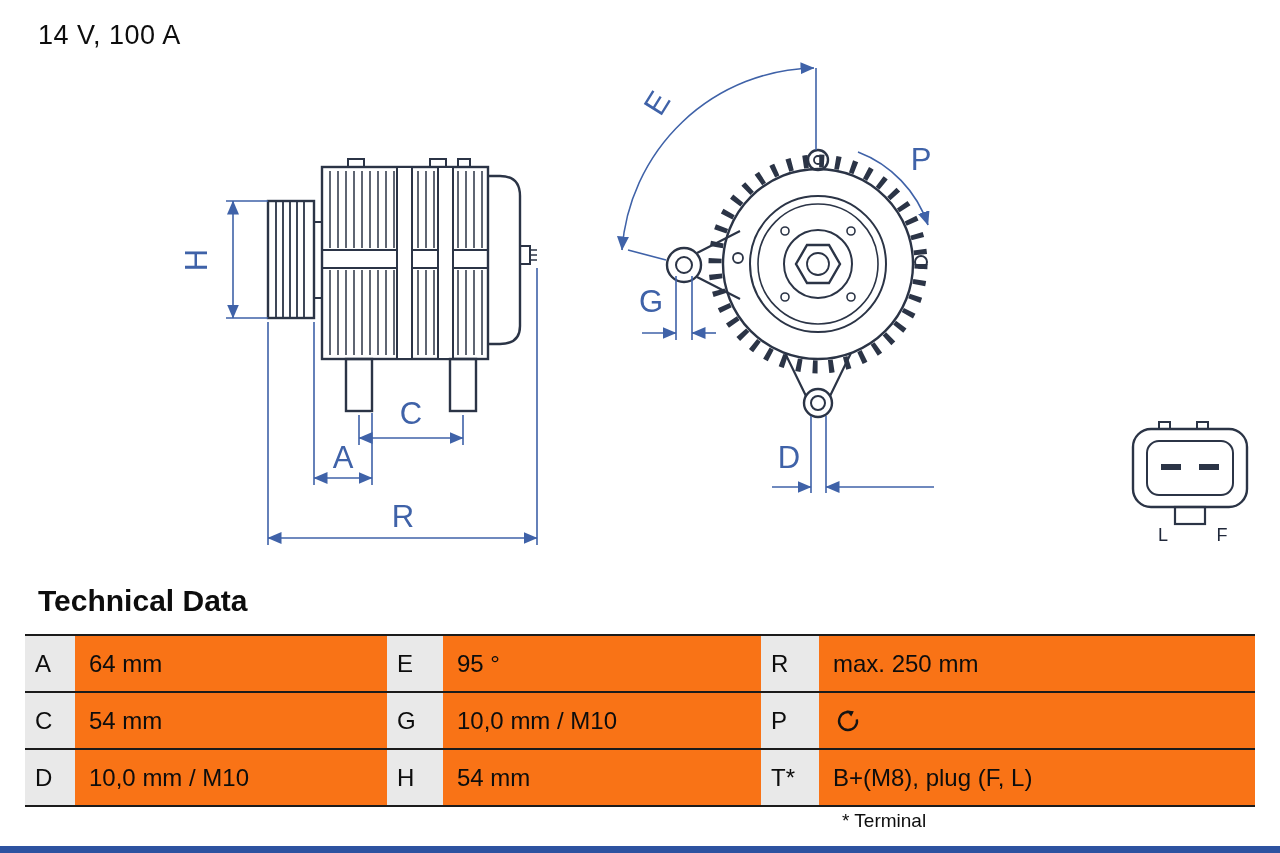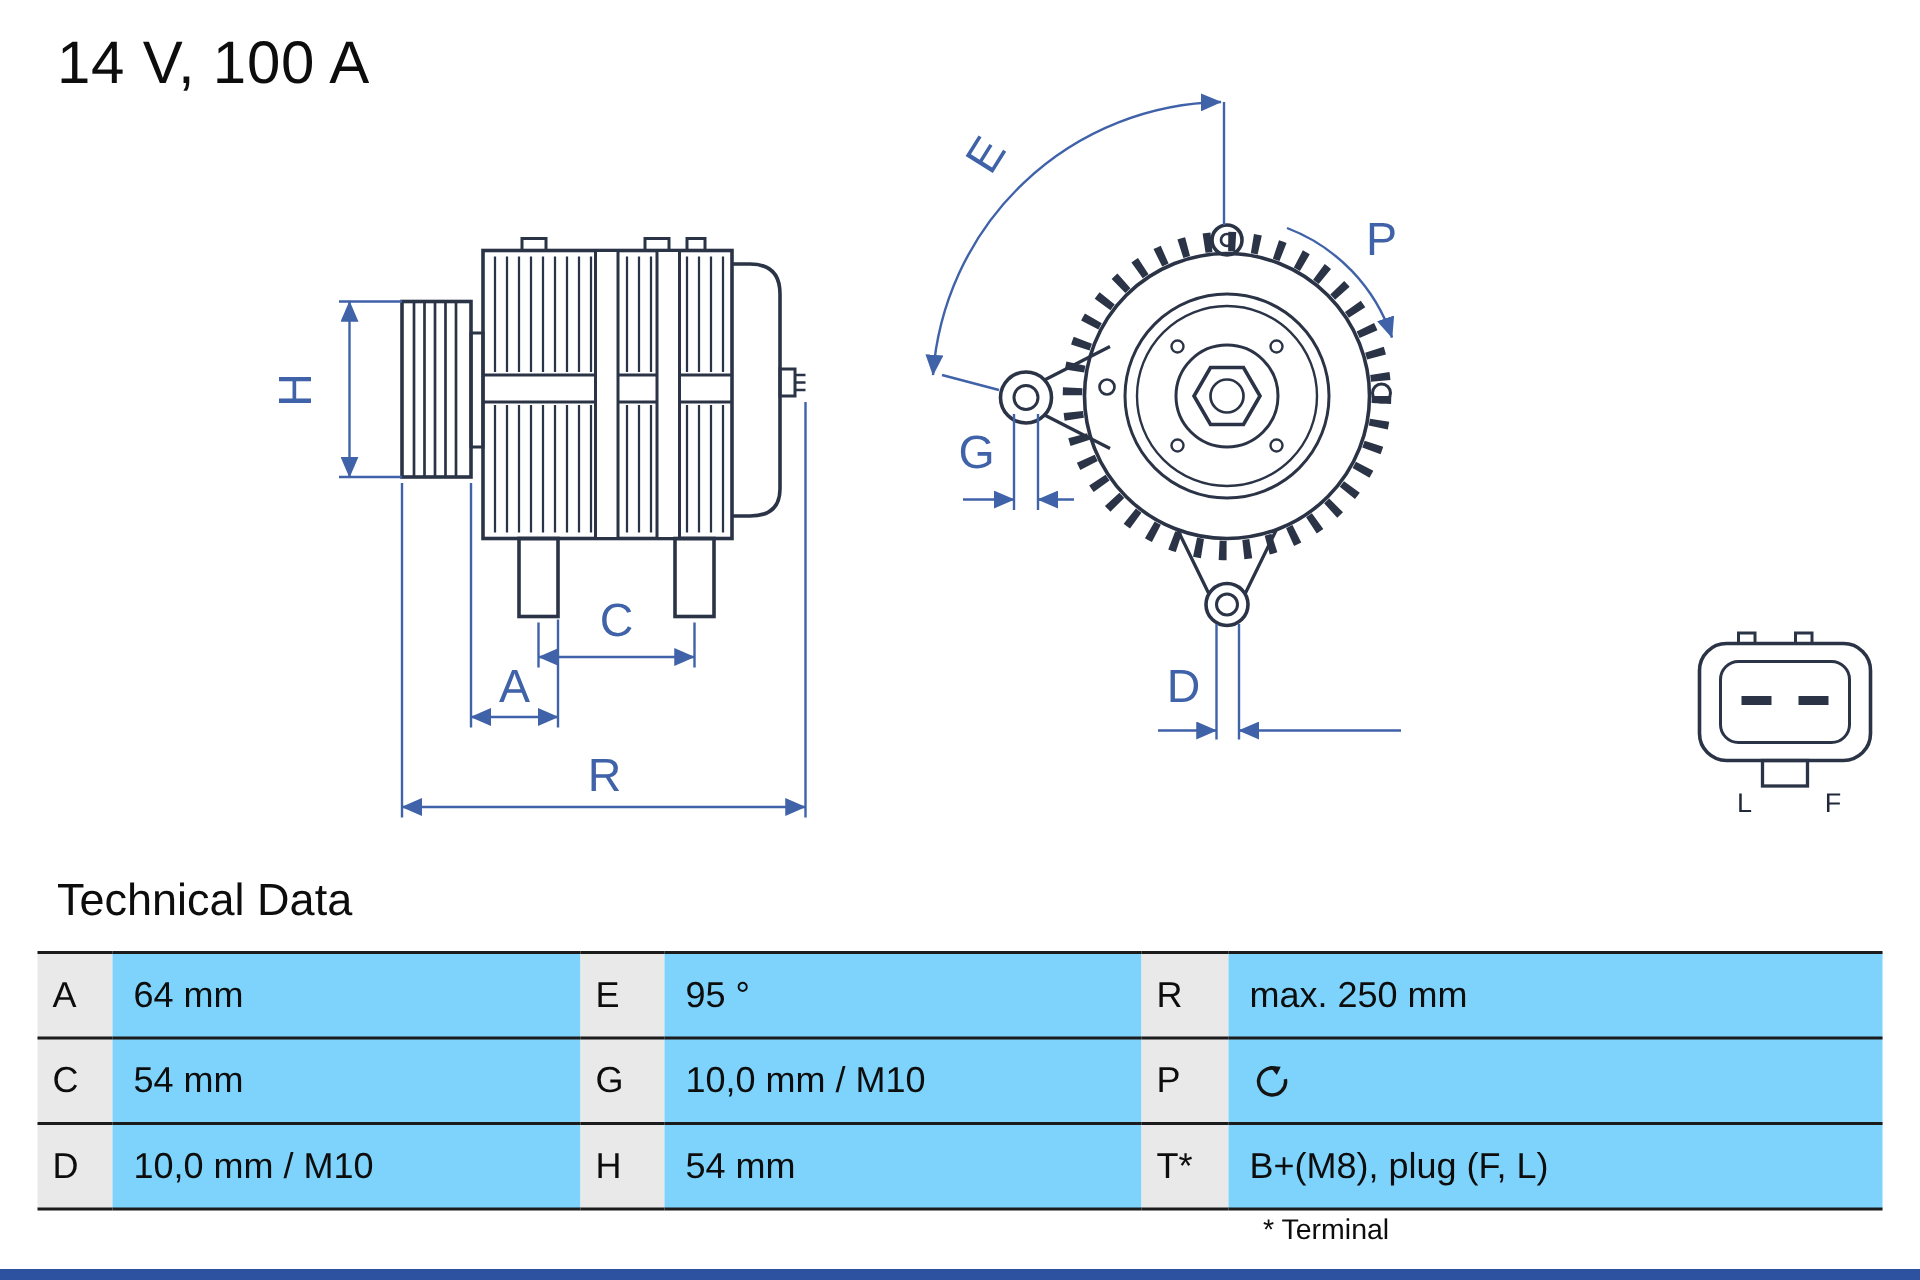--- a/index.html
+++ b/index.html
@@ -6,36 +6,36 @@
   html,body { width:1280px; height:853px; }
   body {
     background:#ffffff;
     font-family:"Liberation Sans", sans-serif;
     position:relative;
     overflow:hidden;
     color:#111;
   }
   .title {
     position:absolute; left:38px; top:20px;
-    font-size:40px; color:#0d0d0d; letter-spacing:.5px;
+    font-size:27px; color:#0d0d0d; letter-spacing:.5px;
   }
   svg.drawing { position:absolute; left:0; top:0; }
   .tech-heading {
     position:absolute; left:38px; top:584px;
-    font-size:30px; font-weight:normal; color:#0d0d0d;
+    font-size:30px; font-weight:bold; color:#0d0d0d;
   }
   table.tech {
     position:absolute; left:25px; top:634px; width:1230px;
     border-collapse:collapse; table-layout:fixed; font-size:24px; color:#0d0d0d;
   }
   table.tech tr { height:57px; }
   table.tech td { border-top:2px solid #1b1b1b; vertical-align:middle; }
   table.tech tr.last td { border-bottom:2px solid #1b1b1b; }
   td.key { background:#e9e9e9; padding-left:10px; }
-  td.val { padding-left:14px; background:#7dd3fc; }
+  td.val { padding-left:14px; background:#f97316; }
   td.val .roticon { vertical-align:middle; }
   .footnote {
     position:absolute; left:842px; top:810px; font-size:19px; color:#0d0d0d;
   }
   .bar {
     position:absolute; left:0; top:846px; width:1280px; height:7px;
     background:#2d52a0;
   }
   text.dim {
     font-family:"Liberation Sans", sans-serif;

